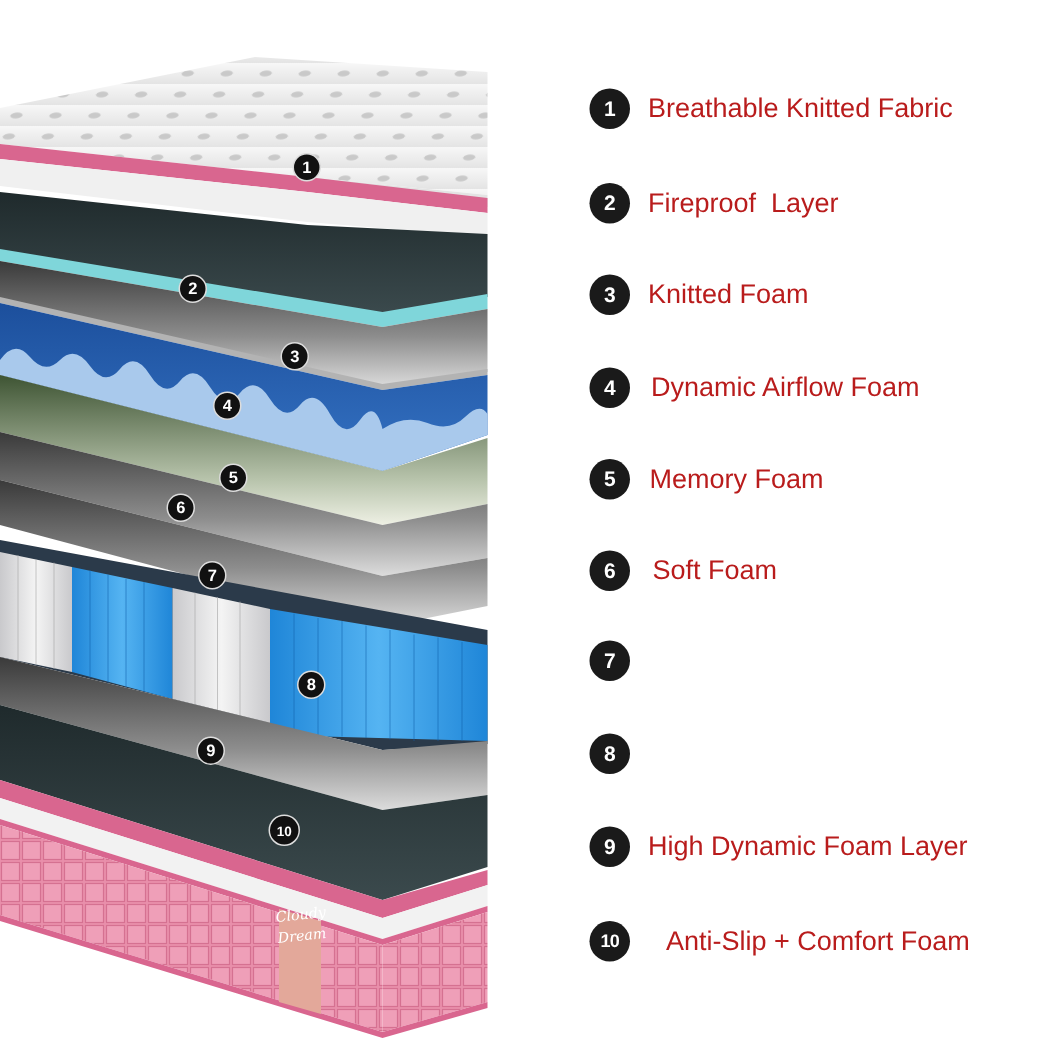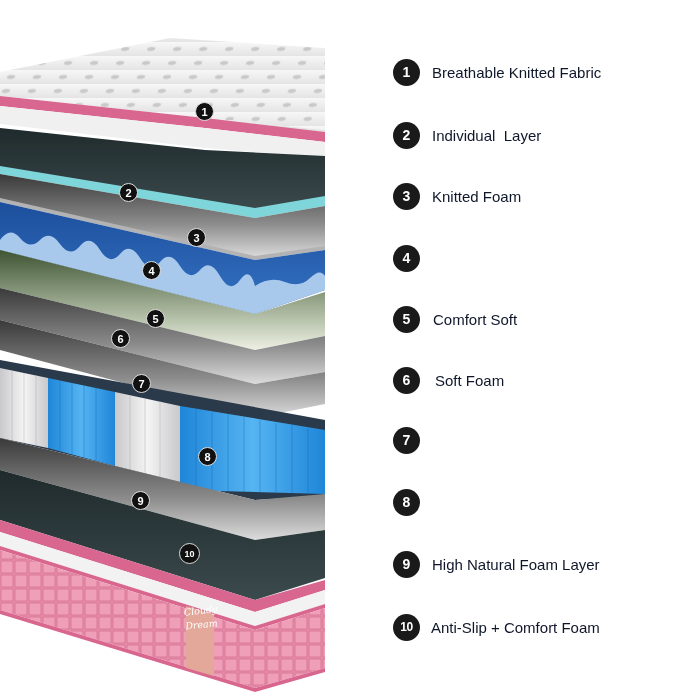--- a/index.html
+++ b/index.html
@@ -1,21 +1,21 @@
 <!DOCTYPE html>
 <html><head>
 <meta charset="utf-8">
 <style>
   html, body { margin:0; padding:0; background:#ffffff; }
   body { width:700px; height:700px; position:relative; overflow:hidden; font-family:"Liberation Sans", "DejaVu Sans", sans-serif; }
   #mattress { position:absolute; left:0; top:0; width:340px; height:700px; }
   .legend-item { position:absolute; left:393px; height:30px; display:flex; align-items:center; }
   .badge { width:27px; height:27px; border-radius:50%; background:#1a1a1a; color:#fff; font-weight:bold; font-size:14px; display:flex; align-items:center; justify-content:center; flex:0 0 27px; }
   .badge.two { font-size:12px; letter-spacing:-0.5px; }
-  .label { margin-left:12px; font-size:15px; color:#0f172a; white-space:nowrap; }
+  .label { margin-left:12px; font-size:18px; color:#b91c1c; white-space:nowrap; }
   .marker { position:absolute; width:17px; height:17px; border-radius:50%; background:#111; color:#fff; font-size:11px; font-weight:bold; display:flex; align-items:center; justify-content:center; border:1px solid #ddd; }
   .marker.two { font-size:9px; width:19px; height:19px; }
   .brand { position:absolute; left:186px; top:604px; width:30px; height:56px; color:#fff; font-family:"DejaVu Serif", serif; font-style:italic; font-size:9.5px; line-height:14px; text-align:center; transform:rotate(-6deg); }
 </style>
 </head>
 <body>
 
 <svg id="mattress" viewBox="0 0 340 700" xmlns="http://www.w3.org/2000/svg">
   <defs>
     <linearGradient id="gTop" x1="0" y1="0" x2="0" y2="1">
@@ -159,44 +159,45 @@
 <div class="marker" style="left:131px;top:491px">9</div>
 <div class="marker two" style="left:179px;top:543px">10</div>
 
 <div>
   <div class="legend-item" style="top:57px">
     <span class="badge">1</span>
     <span class="label">Breathable Knitted Fabric</span>
   </div>
   <div class="legend-item" style="top:120px">
     <span class="badge">2</span>
-    <span class="label" style="white-space:pre">Individual  Layer</span>
+    <span class="label" style="white-space:pre">Fireproof  Layer</span>
   </div>
   <div class="legend-item" style="top:181px">
     <span class="badge">3</span>
     <span class="label">Knitted Foam</span>
   </div>
   <div class="legend-item" style="top:243px">
     <span class="badge">4</span>
+    <span class="label" style="margin-left:14px">Dynamic Airflow Foam</span>
   </div>
   <div class="legend-item" style="top:304px">
     <span class="badge">5</span>
-    <span class="label" style="margin-left:13px">Comfort Soft</span>
+    <span class="label" style="margin-left:13px">Memory Foam</span>
   </div>
   <div class="legend-item" style="top:365px">
     <span class="badge">6</span>
     <span class="label" style="margin-left:15px">Soft Foam</span>
   </div>
   <div class="legend-item" style="top:425px">
     <span class="badge">7</span>
   </div>
   <div class="legend-item" style="top:487px">
     <span class="badge">8</span>
   </div>
   <div class="legend-item" style="top:549px">
     <span class="badge">9</span>
-    <span class="label">High Natural Foam Layer</span>
+    <span class="label">High Dynamic Foam Layer</span>
   </div>
   <div class="legend-item" style="top:612px">
     <span class="badge two">10</span>
-    <span class="label" style="margin-left:11px">Anti-Slip + Comfort Foam</span>
+    <span class="label" style="margin-left:24px">Anti-Slip + Comfort Foam</span>
   </div>
 </div>
 
 </body></html>

